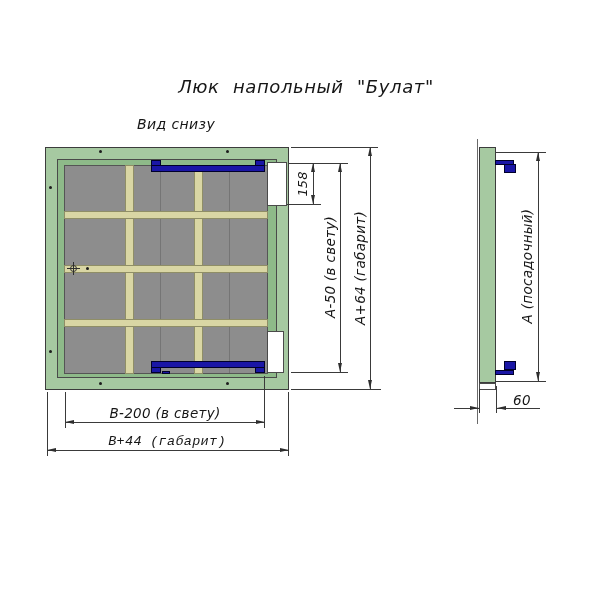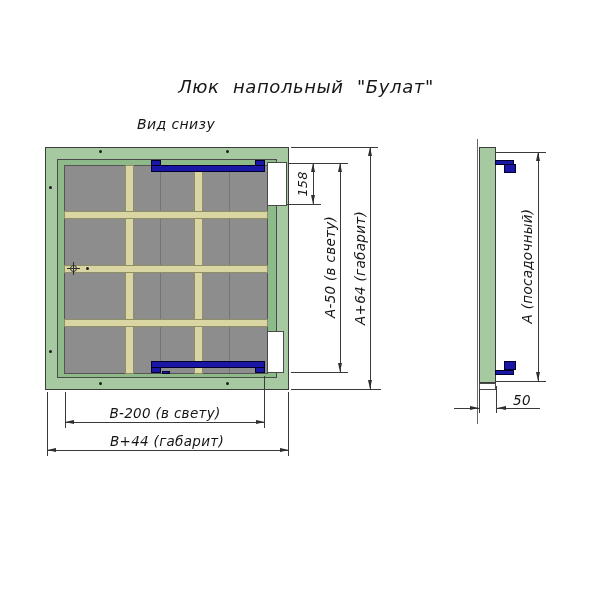--- a/index.html
+++ b/index.html
@@ -126,21 +126,21 @@
     <div class="ln" style="left:288px; top:392px; width:1px; height:64px;"></div>
 
     <div class="ln" style="left:65px; top:422px; width:200px; height:1px;"></div>
     <div class="ar ar-left" style="left:65px;  top:420px;"></div>
     <div class="ar ar-right" style="left:256px; top:420px;"></div>
     <div class="txt dim ctr" style="left:165px; top:413px;">В-200 (в свету)</div>
 
     <div class="ln" style="left:47px; top:450px; width:242px; height:1px;"></div>
     <div class="ar ar-left" style="left:47px;  top:448px;"></div>
     <div class="ar ar-right" style="left:280px; top:448px;"></div>
-    <div class="txt dim ctr" style="left:167px; top:441px;">В+44 (габарит)</div>
+    <div class="txt dim ctr" style="left:167px; top:441px;font-family:Liberation Mono, monospace;">В+44 (габарит)</div>
   </div>
 
   <div>
     <div class="thin" style="left:477px; top:139px; width:1px; height:285px;"></div>
     <div class="rect frame" style="left:479px; top:147px; width:17px; height:236px;"></div>
     <div class="rect cutout" style="left:479px; top:383px; width:17px; height:7px;"></div>
 
     <div class="rect hinge" style="left:495px; top:160px; width:19px; height:5px;"></div>
     <div class="rect hinge" style="left:504px; top:164px; width:12px; height:9px;"></div>
     <div class="rect hinge" style="left:504px; top:361px; width:12px; height:9px;"></div>
@@ -152,16 +152,16 @@
     <div class="ar ar-up" style="left:535.5px; top:152px;"></div>
     <div class="ar ar-down" style="left:535.5px; top:372px;"></div>
     <div class="txt dim rot" style="left:527px; top:266px;">А (посадочный)</div>
 
     <div class="ln" style="left:479px; top:389px; width:1px; height:24px;"></div>
     <div class="ln" style="left:496px; top:386px; width:1px; height:27px;"></div>
     <div class="ln" style="left:454px; top:408px; width:25px; height:1px;"></div>
     <div class="ln" style="left:497px; top:408px; width:43px; height:1px;"></div>
     <div class="ar ar-right" style="left:470px; top:406px;"></div>
     <div class="ar ar-left" style="left:497px; top:406px;"></div>
-    <div class="txt dim" style="left:513px; top:392px;">50</div>
+    <div class="txt dim" style="left:513px; top:392px;">60</div>
   </div>
 
 </div>
 
 </body></html>

